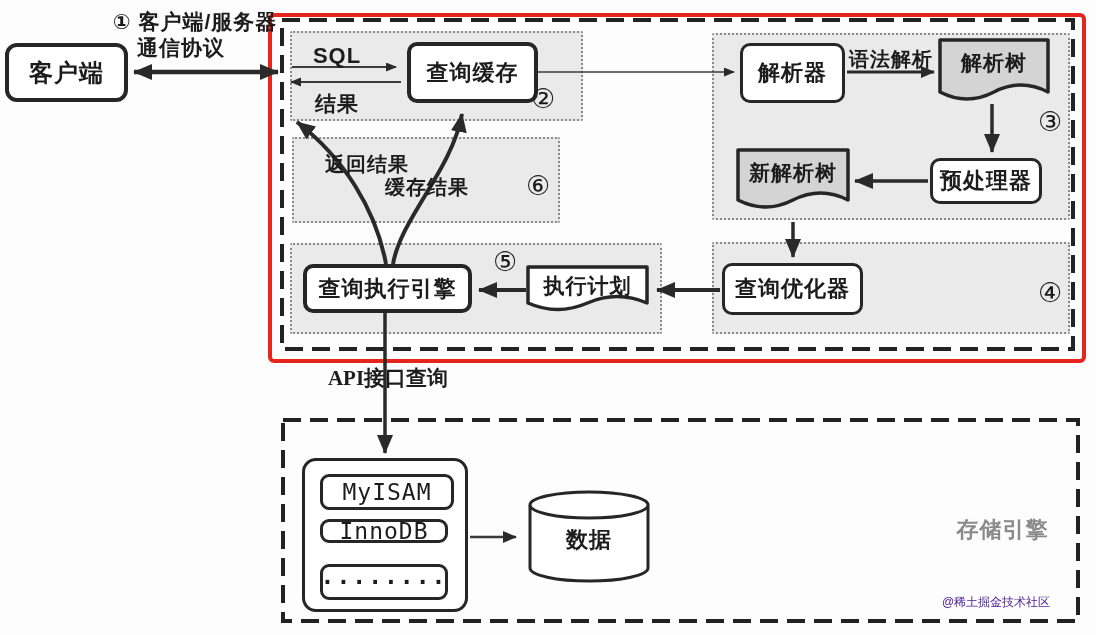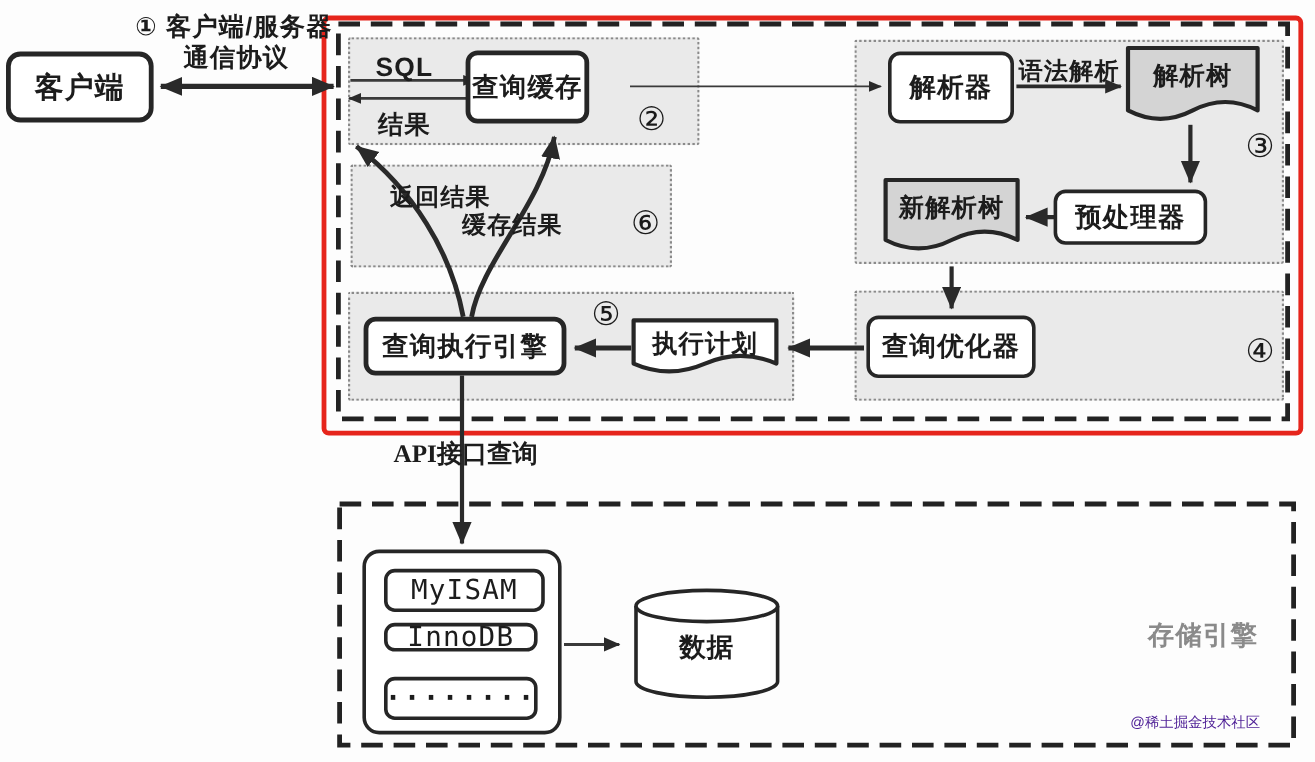--- a/index.html
+++ b/index.html
@@ -101,36 +101,36 @@
 
     <path d="M530,505 L530,568 A59,13 0 0 0 648,568 L648,505" fill="#ffffff" stroke="#262626" stroke-width="3"></path>
     <ellipse cx="589" cy="505" rx="59" ry="13" fill="#ffffff" stroke="#262626" stroke-width="3"></ellipse>
   </svg>
 
   <div class="node" style="left:5px;top:43px;width:123px;height:59px;border-width:4px;border-radius:12px;font-size:24px;">
     <span>客户端</span>
   </div>
 
   <div class="lbl" style="left:100px;top:9px;width:190px;height:26px;font-size:21px;">① 客户端/服务器</div>
-  <div class="lbl" style="left:102px;top:36px;width:190px;height:24px;font-size:21px;text-align:center;">通信协议</div>
+  <div class="lbl" style="left:86px;top:36px;width:190px;height:24px;font-size:21px;text-align:center;">通信协议</div>
 
   <div class="lbl" style="left:310px;top:44px;width:54px;height:24px;font-size:22px;font-weight:700;">SQL</div>
   <div class="lbl" style="left:312px;top:92px;width:50px;height:24px;font-size:21px;">结果</div>
   <div class="lbl" style="left:325px;top:153px;width:84px;height:22px;">返回结果</div>
   <div class="lbl" style="left:385px;top:176px;width:84px;height:22px;">缓存结果</div>
   <div class="lbl" style="left:845px;top:48px;width:92px;height:22px;">语法解析</div>
   <div class="lbl" style="left:322px;top:366px;width:132px;height:24px;font-size:21px;font-family:'Liberation Serif','DejaVu Serif',serif;font-weight:700;letter-spacing:0;">API接口查询</div>
 
-  <div class="node" style="left:388px;top:42px;width:103px;height:61px;border-width:4px;">
+  <div class="node" style="left:407px;top:42px;width:131px;height:61px;border-width:4px;">
     <span>查询缓存</span>
   </div>
   <div class="node" style="left:740px;top:43px;width:105px;height:60px;border-width:3px;">
     <span>解析器</span>
   </div>
-  <div class="node" style="left:878px;top:158px;width:128px;height:46px;border-width:3px;">
+  <div class="node" style="left:930px;top:158px;width:112px;height:46px;border-width:3px;">
     <span>预处理器</span>
   </div>
   <div class="node" style="left:303px;top:264px;width:169px;height:49px;border-width:4px;">
     <span>查询执行引擎</span>
   </div>
   <div class="node" style="left:722px;top:263px;width:141px;height:52px;border-width:3.5px;">
     <span>查询优化器</span>
   </div>
 
   <div class="doclabel" style="left:940px;top:48px;width:108px;height:30px;">解析树</div>

